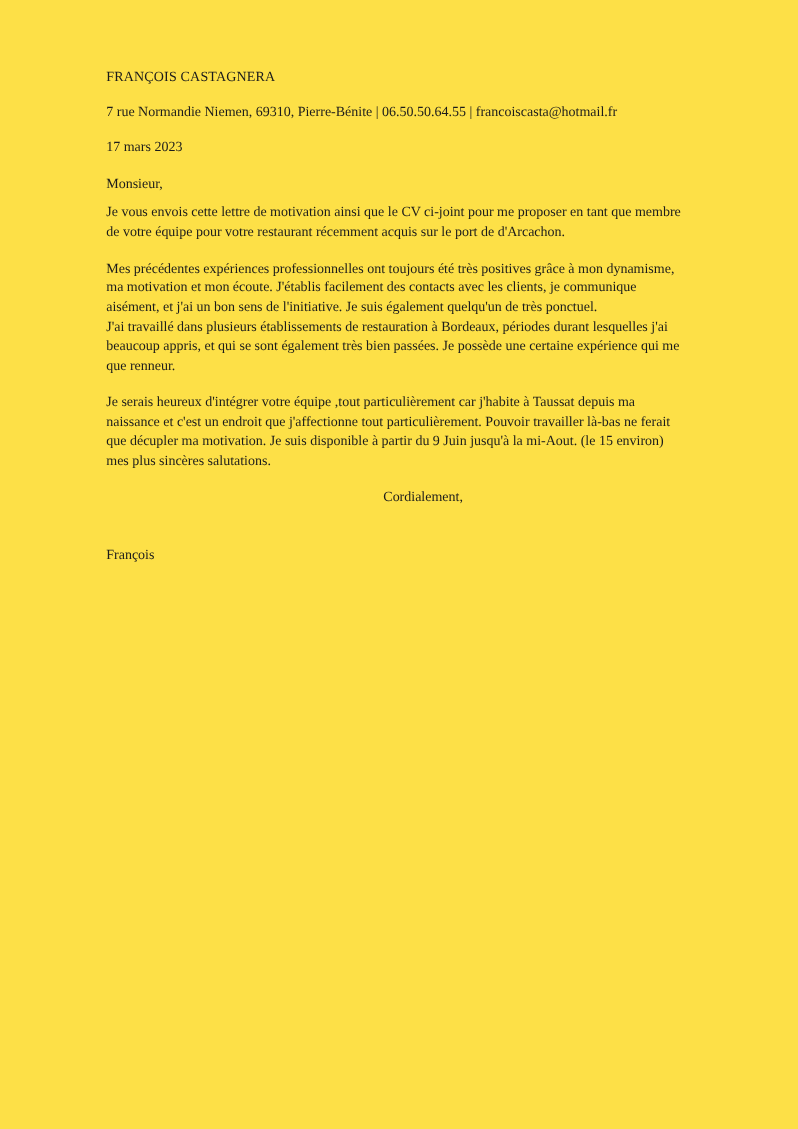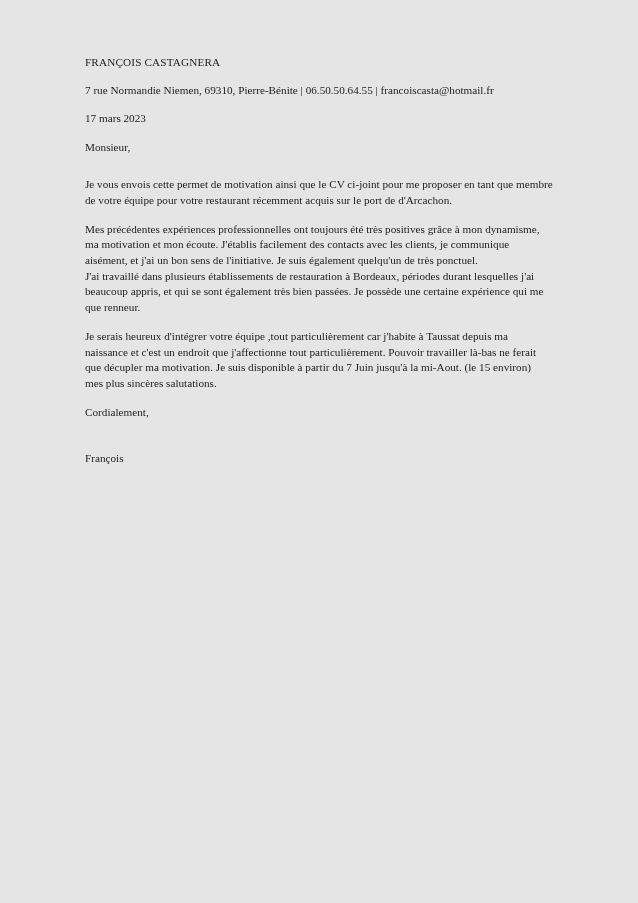--- a/index.html
+++ b/index.html
@@ -12,21 +12,21 @@
     height: 903px;
     overflow: hidden;
     font-family: "Liberation Serif", "DejaVu Serif", serif;
     color: #1c1c1c;
     -webkit-font-smoothing: antialiased;
   }
   .page {
     position: relative;
     width: 638px;
     height: 903px;
-    background: #e5e5e5;
+    background: #fde047;
     box-sizing: border-box;
     padding: 55px 46px 0 85px;
   }
   .doc-body {
     font-size: 11.2px;
     line-height: 15.6px;
     text-align: left;
   }
   .block {
     margin: 0 0 12.6px 0;
@@ -35,28 +35,29 @@
     margin-bottom: 12.6px;
     letter-spacing: 0.15px;
   }
   .block.contact {
     margin-bottom: 12.6px;
   }
   .block.date {
     margin-bottom: 12.6px;
   }
   .block.salutation {
-    margin-bottom: 22px;
+    margin-bottom: 8px;
   }
   .block.para {
     margin-bottom: 13.5px;
   }
   .block.closing {
     margin-top: 14px;
     margin-bottom: 30px;
+    text-align: center;
   }
   .block.signature {
     margin-bottom: 16px;
   }
   .line {
     display: block;
     white-space: pre-wrap;
   }
 </style>
 </head>
@@ -67,37 +68,37 @@
 
     <div class="block name">FRANÇOIS CASTAGNERA</div>
 
     <div class="block contact">7 rue Normandie Niemen, 69310, Pierre-Bénite | 06.50.50.64.55 | francoiscasta@hotmail.fr</div>
 
     <div class="block date">17 mars 2023</div>
 
     <div class="block salutation">Monsieur,</div>
 
     <div class="block para">
-      <span class="line">Je vous envois cette permet de motivation ainsi que le CV ci-joint pour me proposer en tant que membre</span>
+      <span class="line">Je vous envois cette lettre de motivation ainsi que le CV ci-joint pour me proposer en tant que membre</span>
       <span class="line">de votre équipe pour votre restaurant récemment acquis sur le port de d'Arcachon.</span>
     </div>
 
     <div class="block para">
       <span class="line">Mes précédentes expériences professionnelles ont toujours été très positives grâce à mon dynamisme,</span>
       <span class="line">ma motivation et mon écoute. J'établis facilement des contacts avec les clients, je communique</span>
       <span class="line">aisément, et j'ai un bon sens de l'initiative. Je suis également quelqu'un de très ponctuel.</span>
       <span class="line">J'ai travaillé dans plusieurs établissements de restauration à Bordeaux, périodes durant lesquelles j'ai</span>
       <span class="line">beaucoup appris, et qui se sont également très bien passées. Je possède une certaine expérience qui me</span>
       <span class="line">que renneur.</span>
     </div>
 
     <div class="block para">
       <span class="line">Je serais heureux d'intégrer votre équipe ,tout particulièrement car j'habite à Taussat depuis ma</span>
       <span class="line">naissance et c'est un endroit que j'affectionne tout particulièrement. Pouvoir travailler là-bas ne ferait</span>
-      <span class="line">que décupler ma motivation. Je suis disponible à partir du 7 Juin jusqu'à la mi-Aout. (le 15 environ)</span>
+      <span class="line">que décupler ma motivation. Je suis disponible à partir du 9 Juin jusqu'à la mi-Aout. (le 15 environ)</span>
       <span class="line">mes plus sincères salutations.</span>
     </div>
 
     <div class="block closing">Cordialement,</div>
 
     <div class="block signature">François</div>
 
   </div>
 </div>
 

